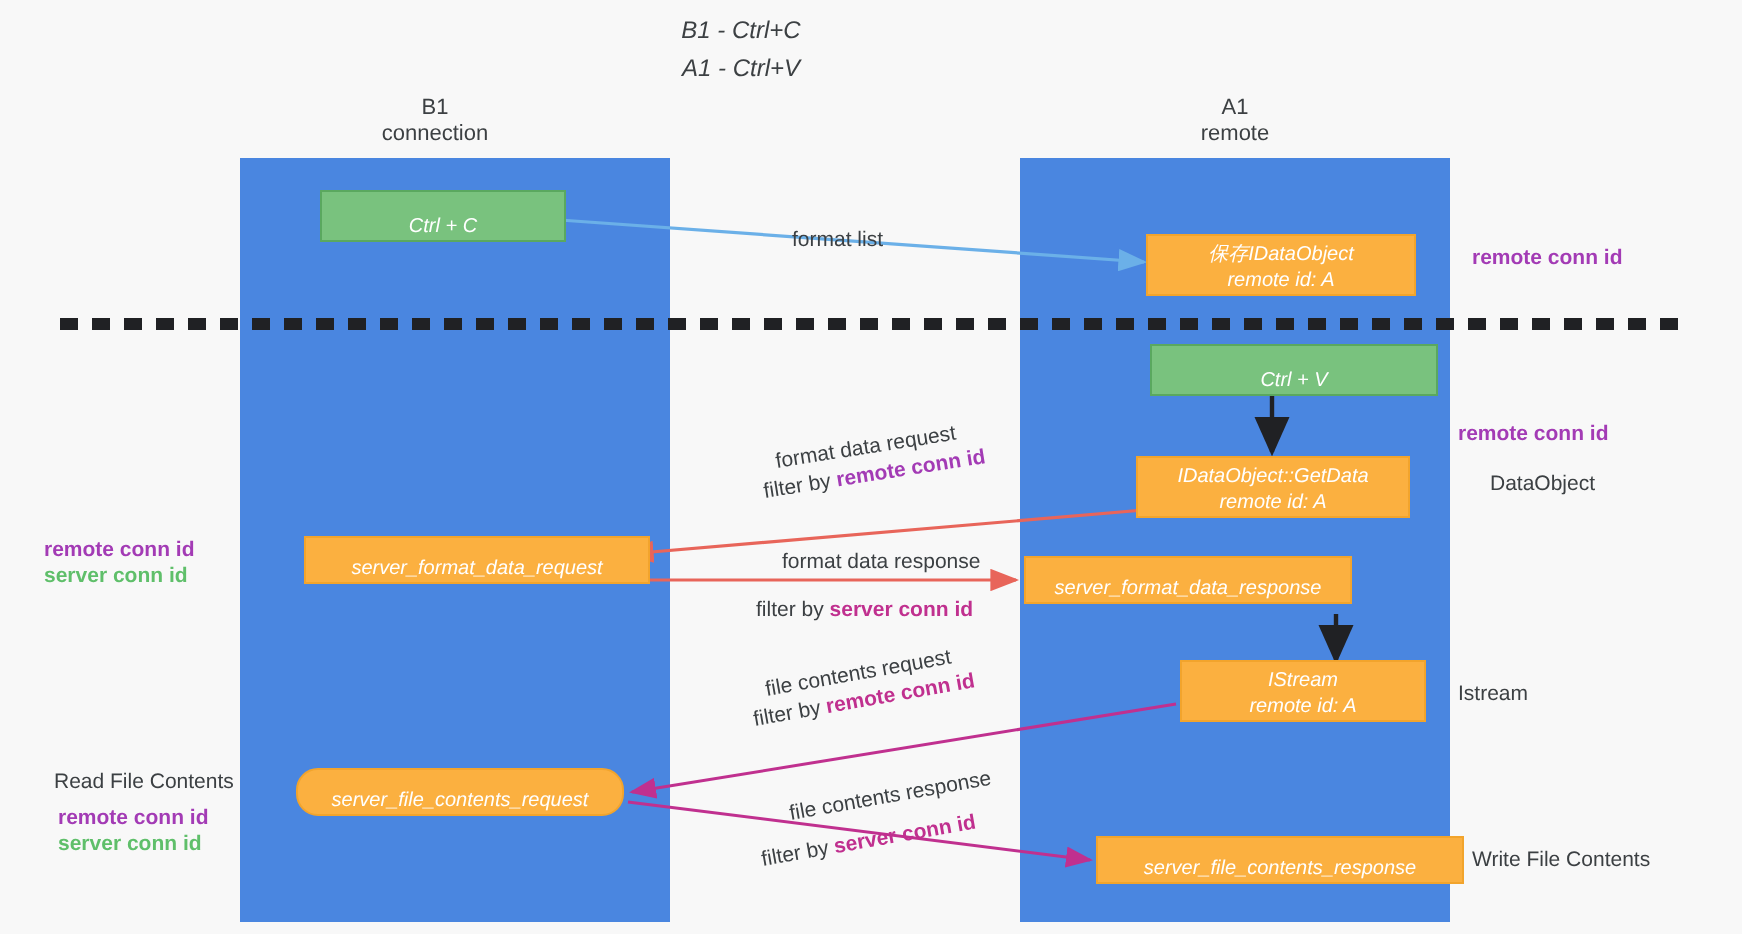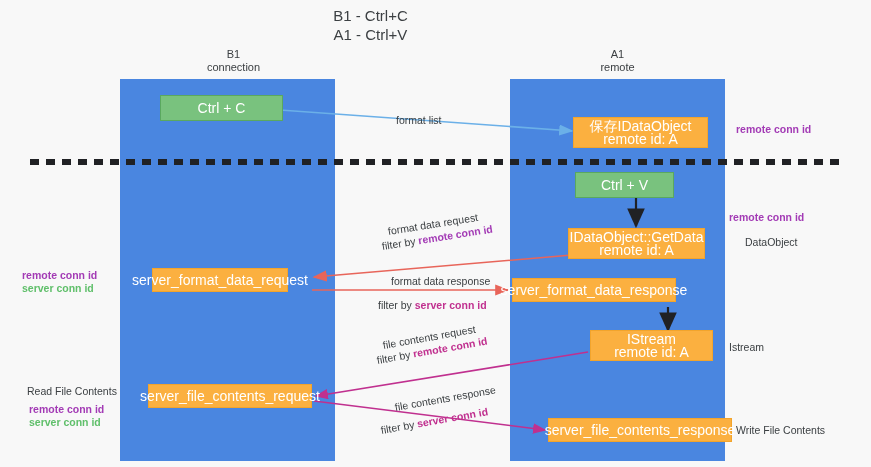--- a/index.html
+++ b/index.html
@@ -7,32 +7,32 @@
     width:871px;height:467px;
     background:#f8f8f8;
     font-family:"Liberation Sans", sans-serif;
     overflow:hidden;
   }
   #stage{position:relative;width:871px;height:467px;}
   svg.layer{position:absolute;left:0;top:0;width:871px;height:467px;}
 
   .title{
     position:absolute;left:0;top:6px;width:741px;
-    text-align:center;font-size:15px;color:#3c4043;line-height:19px;
+    text-align:center;font-size:12px;color:#3c4043;line-height:19px;font-style:italic;
   }
   .colhdr{
     position:absolute;text-align:center;font-size:11px;color:#3c4043;
     line-height:13px;
   }
   .lane{position:absolute;background:#4a86e0;}
 
   .node{
     position:absolute;box-sizing:border-box;
-    display:flex;flex-direction:column;align-items:center;justify-content:center;
-    color:#ffffff;font-size:14px;line-height:13px;text-align:center;
+    display:flex;flex-direction:column;align-items:center;justify-content:flex-end;
+    color:#ffffff;font-size:10px;line-height:13px;text-align:center;font-style:italic;
   }
   .node.green{background:#79c27e;border:1px solid #5aa85f;}
   .node.orange{background:#fbb040;border:1px solid #f2a42c;}
   .node span{display:block;}
 
   .lbl{position:absolute;font-size:10.5px;line-height:13px;color:#3c4043;}
   .purple{color:#a33bb5;font-weight:bold;}
   .green-t{color:#5fbf6a;font-weight:bold;}
   .magenta{color:#c0308f;font-weight:bold;}
   .rot-a{transform:rotate(-9deg);transform-origin:left center;}
@@ -42,21 +42,21 @@
 </head>
 <body>
 
 <div id="stage">
 
   <div class="title">
     <div>B1 - Ctrl+C</div>
     <div>A1 - Ctrl+V</div>
   </div>
 
-  <div class="colhdr" style="left:166px;top:48px;width:135px;">
+  <div class="colhdr" style="left:150px;top:48px;width:135px;">
     <div>B1</div>
     <div>connection</div>
   </div>
   <div class="colhdr" style="left:550px;top:48px;width:135px;">
     <div>A1</div>
     <div>remote</div>
   </div>
 
   <div class="lane" style="left:120px;top:79px;width:215px;height:382px;"></div>
   <div class="lane" style="left:510px;top:79px;width:215px;height:382px;"></div>
@@ -96,43 +96,43 @@
 
   <div class="node green" style="left:160px;top:95px;width:123px;height:26px;">
     <span>Ctrl + C</span>
   </div>
 
   <div class="node orange" style="left:573px;top:117px;width:135px;height:31px;">
     <span>保存IDataObject</span>
     <span>remote id: A</span>
   </div>
 
-  <div class="node green" style="left:575px;top:172px;width:99px;height:26px;">
+  <div class="node green" style="left:575px;top:172px;width:144px;height:26px;">
     <span>Ctrl + V</span>
   </div>
 
   <div class="node orange" style="left:568px;top:228px;width:137px;height:31px;">
     <span>IDataObject::GetData</span>
     <span>remote id: A</span>
   </div>
 
-  <div class="node orange" style="left:152px;top:268px;width:136px;height:24px;">
+  <div class="node orange" style="left:152px;top:268px;width:173px;height:24px;">
     <span class="nowrap">server_format_data_request</span>
   </div>
 
   <div class="node orange" style="left:512px;top:278px;width:164px;height:24px;">
     <span class="nowrap">server_format_data_response</span>
   </div>
 
   <div class="node orange" style="left:590px;top:330px;width:123px;height:31px;">
     <span>IStream</span>
     <span>remote id: A</span>
   </div>
 
-  <div class="node orange" style="left:148px;top:384px;width:164px;height:24px;">
+  <div class="node orange" style="left:148px;top:384px;width:164px;height:24px;border-radius:11px;">
     <span class="nowrap">server_file_contents_request</span>
   </div>
 
   <div class="node orange" style="left:548px;top:418px;width:184px;height:24px;">
     <span class="nowrap">server_file_contents_response</span>
   </div>
 
   <div class="lbl" style="left:396px;top:114px;">format list</div>
 
   <div class="lbl rot-a" style="left:388px;top:225px;">format data request</div>

